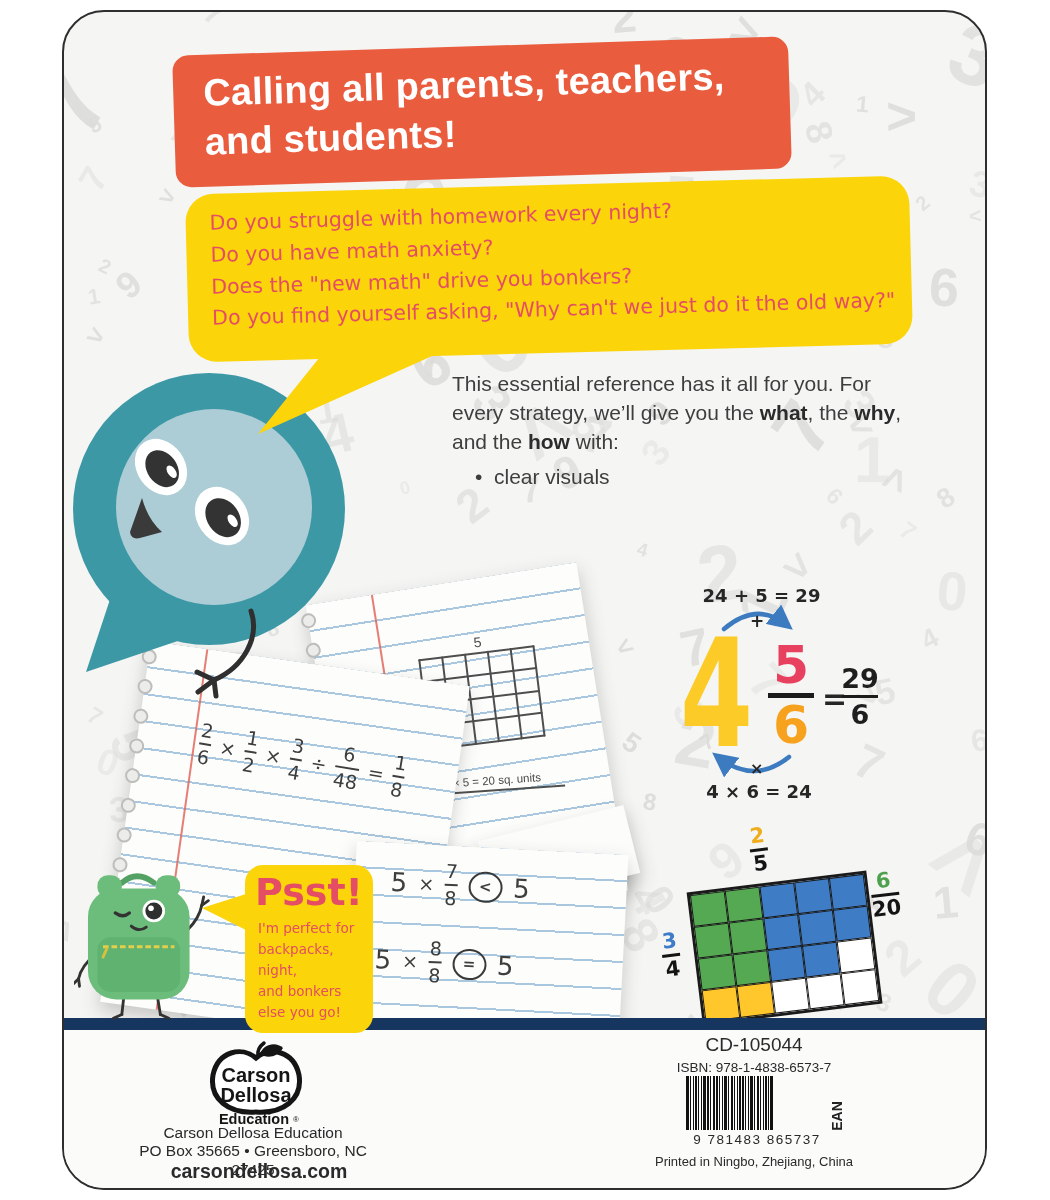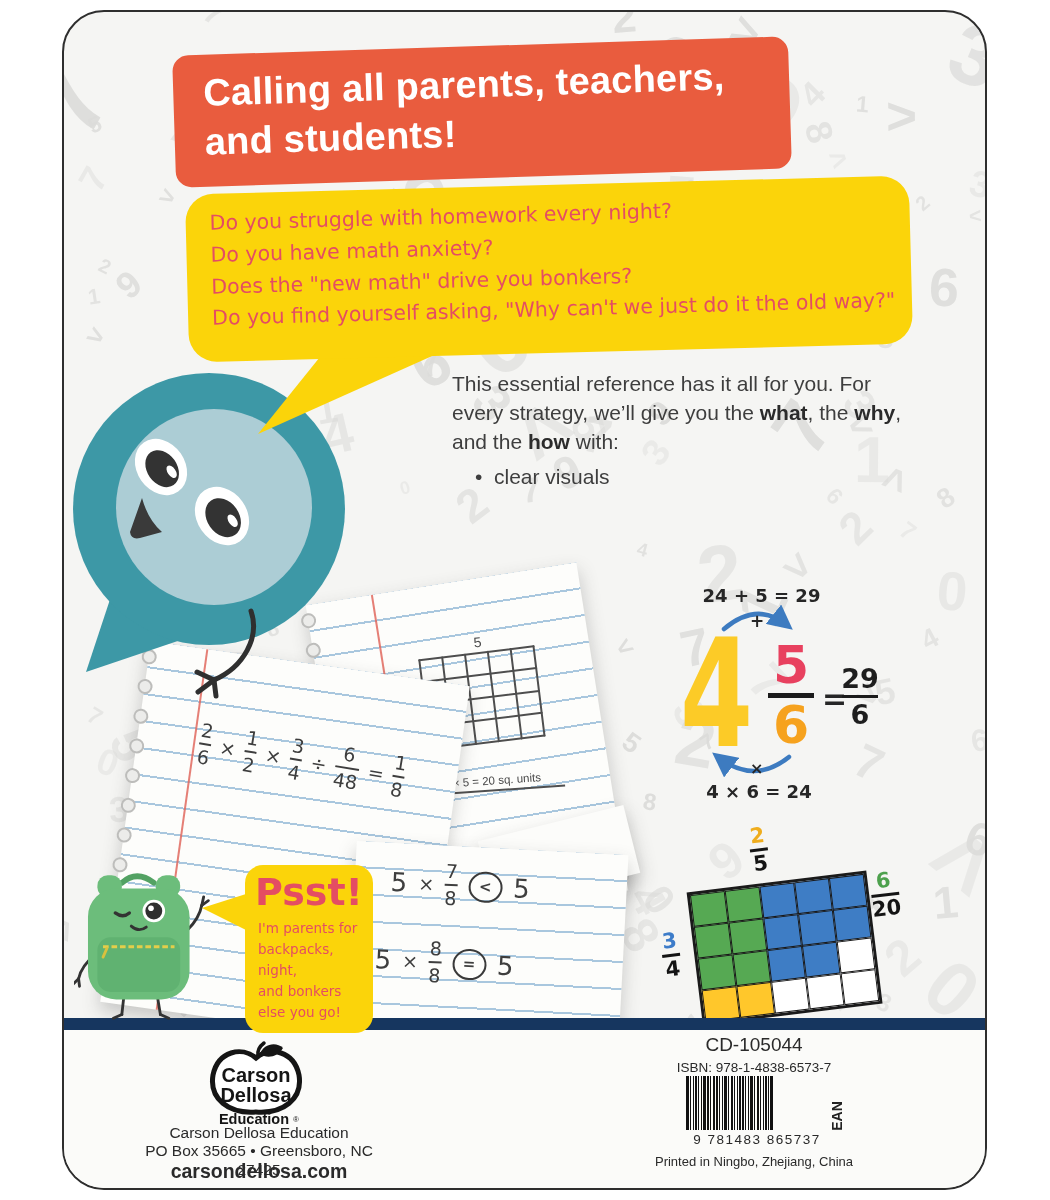--- a/index.html
+++ b/index.html
@@ -486,42 +486,42 @@
       <path d="M 60 66 q 8 7 16 1" stroke="#333" stroke-width="3" fill="none" stroke-linecap="round"></path>
     </svg>
 
     <svg class="tail-svg" style="left:130px;top:874px;width:56px;height:56px;z-index:26;" viewBox="0 0 56 56">
       <polygon points="8,22 52,8 52,44" style="fill:var(--bubble_yellow)"></polygon>
     </svg>
 
     <div class="psst">
       <div class="psst-title">Psst!</div>
       <div class="psst-lines" id="psst-lines">
-          <div class="psst-line">I'm parents for</div>
+          <div class="psst-line">I'm perfect for</div>
           <div class="psst-line">backpacks, night,</div>
           <div class="psst-line">and bonkers</div>
           <div class="psst-line">else you go!</div>
         </div>
     </div>
 
     <div class="navybar"></div>
 
     <div class="footer-bg"></div>
 
     <svg style="position:absolute;left:132px;top:1028px;width:120px;height:88px;z-index:16;" viewBox="0 0 120 88">
       <path d="M 60 18 C 46 6 22 11 17 35 C 13 59 33 74 60 72 C 87 74 107 59 103 35 C 98 11 74 6 60 18 Z" fill="#FFFFFF" stroke="#151515" stroke-width="5"></path>
       <path d="M 64 14 C 67 4 80 1 87 8 C 82 17 71 19 64 14 Z" fill="#151515"></path>
       <path d="M 62 16 C 61 10 64 6 68 3" stroke="#151515" stroke-width="3.5" fill="none" stroke-linecap="round"></path>
       <text x="60" y="42" text-anchor="middle" font-size="20" font-weight="bold" fill="#151515">Carson</text>
       <text x="60" y="62" text-anchor="middle" font-size="20" font-weight="bold" fill="#151515">Dellosa</text>
       <text x="58" y="84" text-anchor="middle" font-size="14.5" font-weight="bold" fill="#151515">Education</text>
       <text x="97" y="82" font-size="8" fill="#151515">®</text>
     </svg>
 
-    <div class="ftxt" id="address-lines" style="left:60px;top:1112px;width:270px;font-size:15.5px;line-height:1.18;">
+    <div class="ftxt" id="address-lines" style="left:54px;top:1112px;width:270px;font-size:15.5px;line-height:1.18;">
         <div>Carson Dellosa Education</div>
         <div>PO Box 35665 • Greensboro, NC 27425</div>
       </div>
     <div class="ftxt" style="left:60px;top:1148px;width:270px;font-size:19.5px;font-weight:bold;">carsondellosa.com</div>
 
     <div class="ftxt" style="left:590px;top:1022px;width:200px;font-size:19px;">CD-105044</div>
     <div class="ftxt" style="left:590px;top:1048px;width:200px;font-size:13.5px;">ISBN: 978-1-4838-6573-7</div>
     <div class="barcode" id="barcode">
         <div style="width: 3px; margin-right: 1px;"></div>
         <div style="width: 1px; margin-right: 2px;"></div>

